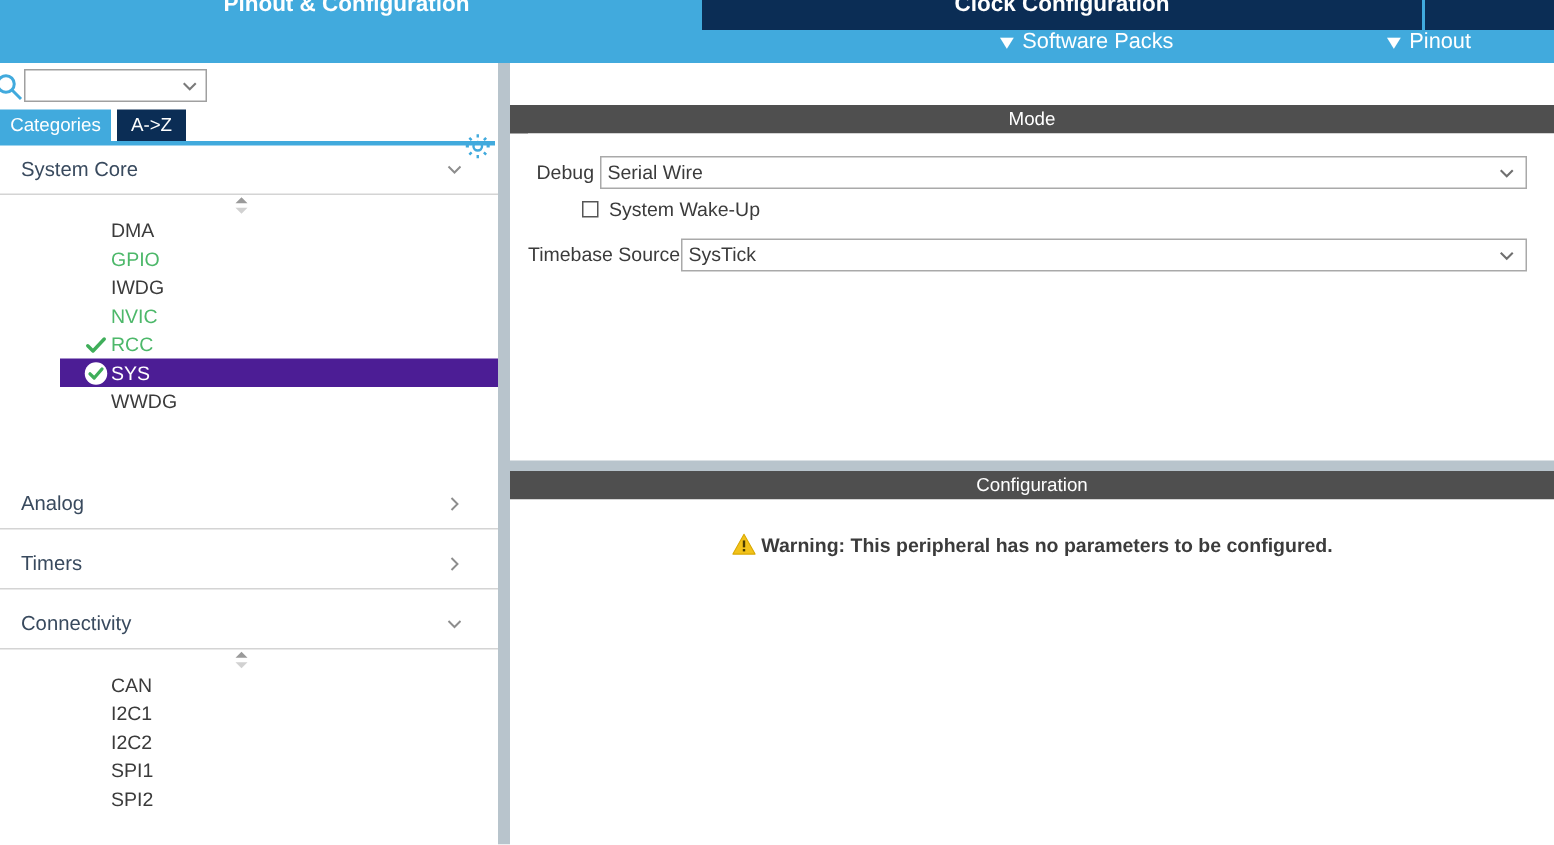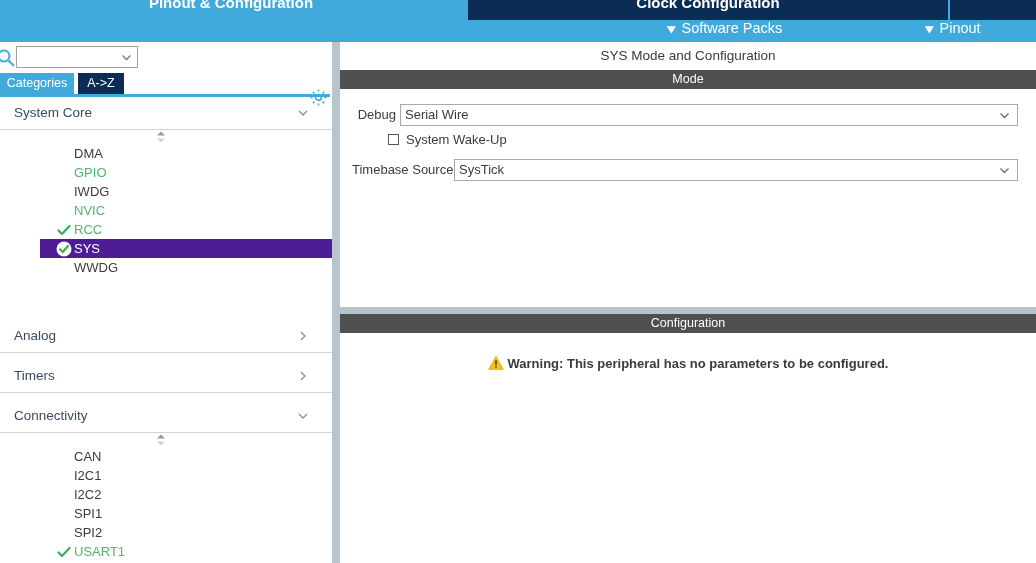--- a/index.html
+++ b/index.html
@@ -532,45 +532,36 @@
       </div>
       <div class="periph-row">
         <span class="periph-label">I2C2</span>
       </div>
       <div class="periph-row">
         <span class="periph-label">SPI1</span>
       </div>
       <div class="periph-row">
         <span class="periph-label">SPI2</span>
       </div>
-      <div class="periph-row green">
-        <span class="periph-check">
-          <svg width="16" height="16" viewBox="0 0 16 16" fill="none" stroke="#3fae5a" stroke-width="2.3" stroke-linecap="round" stroke-linejoin="round">
-            <polyline points="2.5,8.5 6,12 13.5,4"></polyline>
-          </svg>
-        </span>
-        <span class="periph-label">USART1</span>
-      </div>
     </div>
 
   </div>
 
   <span class="gear-icon">
     <svg width="19" height="19" viewBox="0 0 20 20" fill="none" stroke="currentColor" stroke-width="1.7">
       <circle cx="10" cy="10" r="3"></circle>
       <path d="M10 1.6v2.2M10 16.2v2.2M1.6 10h2.2M16.2 10h2.2M4.1 4.1l1.6 1.6M14.3 14.3l1.6 1.6M15.9 4.1l-1.6 1.6M5.7 14.3l-1.6 1.6"></path>
     </svg>
   </span>
 </div>
 
 <div class="splitter"></div>
 
 <div class="right-panel">
 
-  <div class="panel-title">SYS Mode and Configuration</div>
 
   <div class="section-bar bar-mode">Mode</div>
 
   <div class="mode-body">
 
     <div class="field-row row-debug">
       <span class="field-label lbl-debug">Debug</span>
       <div class="select-box sel-debug">
         <span class="select-value">Serial Wire</span>
         <span class="select-chev">

